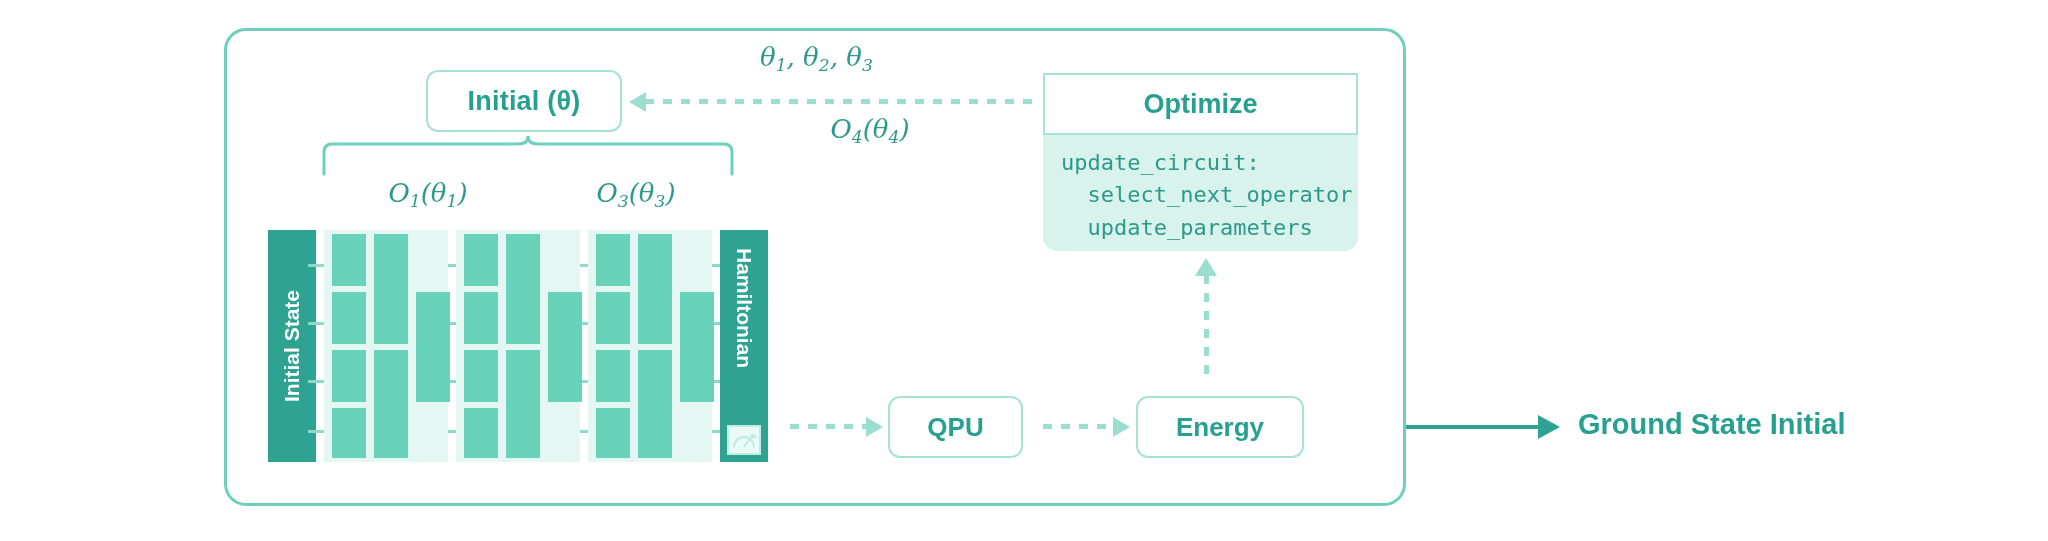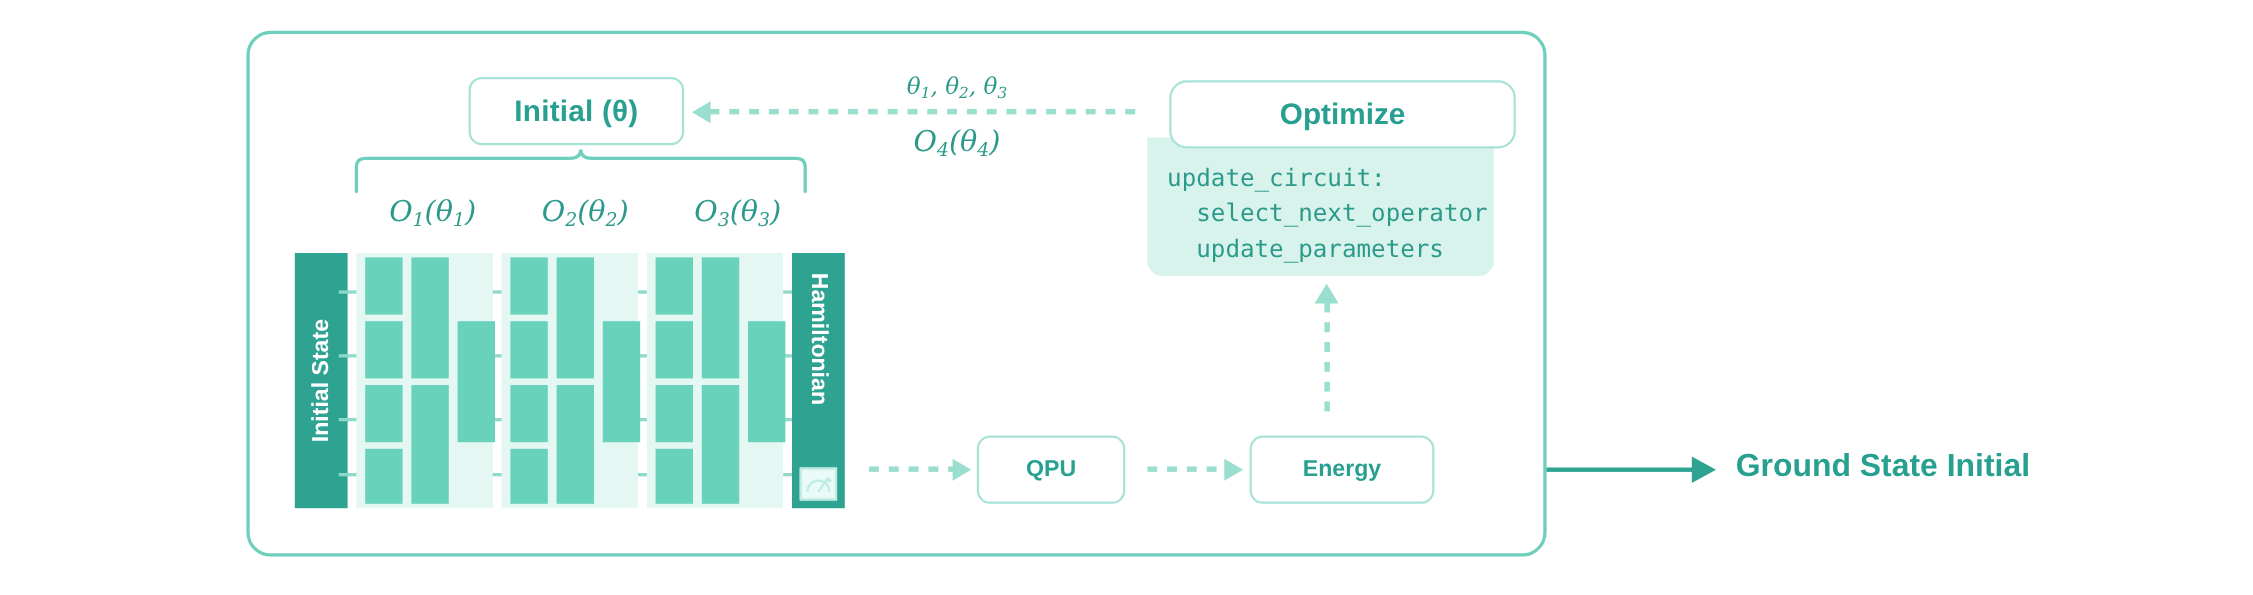--- a/index.html
+++ b/index.html
@@ -44,25 +44,24 @@
   
   #optimize-card {
     position: absolute;
     left: 1043px; top: 73px;
     width: 315px; height: 178px;
   }
   #optimize-head {
     position: absolute; left: 0; top: 0;
     width: 100%; height: 62px;
     border: 2.5px solid #a6e2d6;
-    border-radius: 16px;
+    border-radius: 0;
     background: #ffffff;
     display: flex; align-items: center; justify-content: center;
     z-index: 2;
-    margin-left: 20px;
   }
   #optimize-head .lbl {
     font-size: 27px; font-weight: bold; color: #27a090;
   }
   #optimize-code {
     position: absolute; left: 0; top: 52px;
     width: 100%; height: 126px;
     background: #d8f2ec;
     border-radius: 0 0 14px 14px;
     padding: 22px 0 0 18px;
@@ -84,25 +83,25 @@
   #fb-arrowhead {
     position: absolute;
     left: 629px; top: 92px;
     width: 0; height: 0;
     border-top: 10px solid transparent;
     border-bottom: 10px solid transparent;
     border-right: 17px solid #9adecf;
   }
   #fb-label-top {
     position: absolute;
-    left: 760px; top: 66px;
-    width: 220px; text-align: center;
+    left: 760px; top: 42px;
+    width: 220px; text-align: left;
     font-family: "DejaVu Serif", serif;
     font-style: italic;
-    font-size: 21px; color: #2c9a8a;
+    font-size: 26px; color: #2c9a8a;
     white-space: nowrap;
   }
   #fb-label-bot {
     position: absolute;
     left: 760px; top: 114px;
     width: 220px; text-align: center;
     font-family: "DejaVu Serif", serif;
     font-style: italic;
     font-size: 26px; color: #2c9a8a;
     white-space: nowrap;
@@ -184,21 +183,21 @@
     border-left: 17px solid #9adecf;
   }
   .flowbox {
     position: absolute;
     height: 62px;
     border: 2.5px solid #a6e2d6;
     border-radius: 12px;
     background: #ffffff;
     display: flex; align-items: center; justify-content: center;
   }
-  .flowbox .lbl { font-size: 21px; font-weight: bold; color: #27a090; }
+  .flowbox .lbl { font-size: 26px; font-weight: bold; color: #27a090; }
   #qpu-box    { left: 888px; top: 396px; width: 135px; }
   #energy-box { left: 1136px; top: 396px; width: 168px; }
 
   #dot-ham-qpu   { left: 790px; top: 424px; width: 78px; }
   #dot-ham-arrow { left: 866px; top: 417px; }
   #dot-qpu-en    { left: 1043px; top: 424px; width: 72px; }
   #dot-qpu-arrow { left: 1113px; top: 417px; }
 
   
   #dot-vert {
@@ -267,21 +266,20 @@
       <span class="lbl">Optimize</span>
     </div>
   </div>
 
   <svg id="brace-svg" width="430" height="48">
     <path d="M6,44 L6,22 Q6,14 14,14 L200,14 Q210,14 210,6 Q210,14 220,14 L406,14 Q414,14 414,22 L414,44" fill="none" stroke="#6ecfbd" stroke-width="3" stroke-linecap="round"></path>
   </svg>
 
   <div id="op-labels">
     <div class="op"><i>O</i><span class="sub">1</span>(<i>θ</i><span class="sub">1</span>)</div>
-    <div class="op"><i>O</i><span class="sub">2</span>(<i>θ</i><span class="sub">2</span>)</div>
     <div class="op"><i>O</i><span class="sub">3</span>(<i>θ</i><span class="sub">3</span>)</div>
   </div>
 
   <div id="circuit-area">
 
     <div id="initial-state">
       <span class="vtxt">Initial State</span>
     </div>
 
     <div class="wire" style="top:34px"></div>

